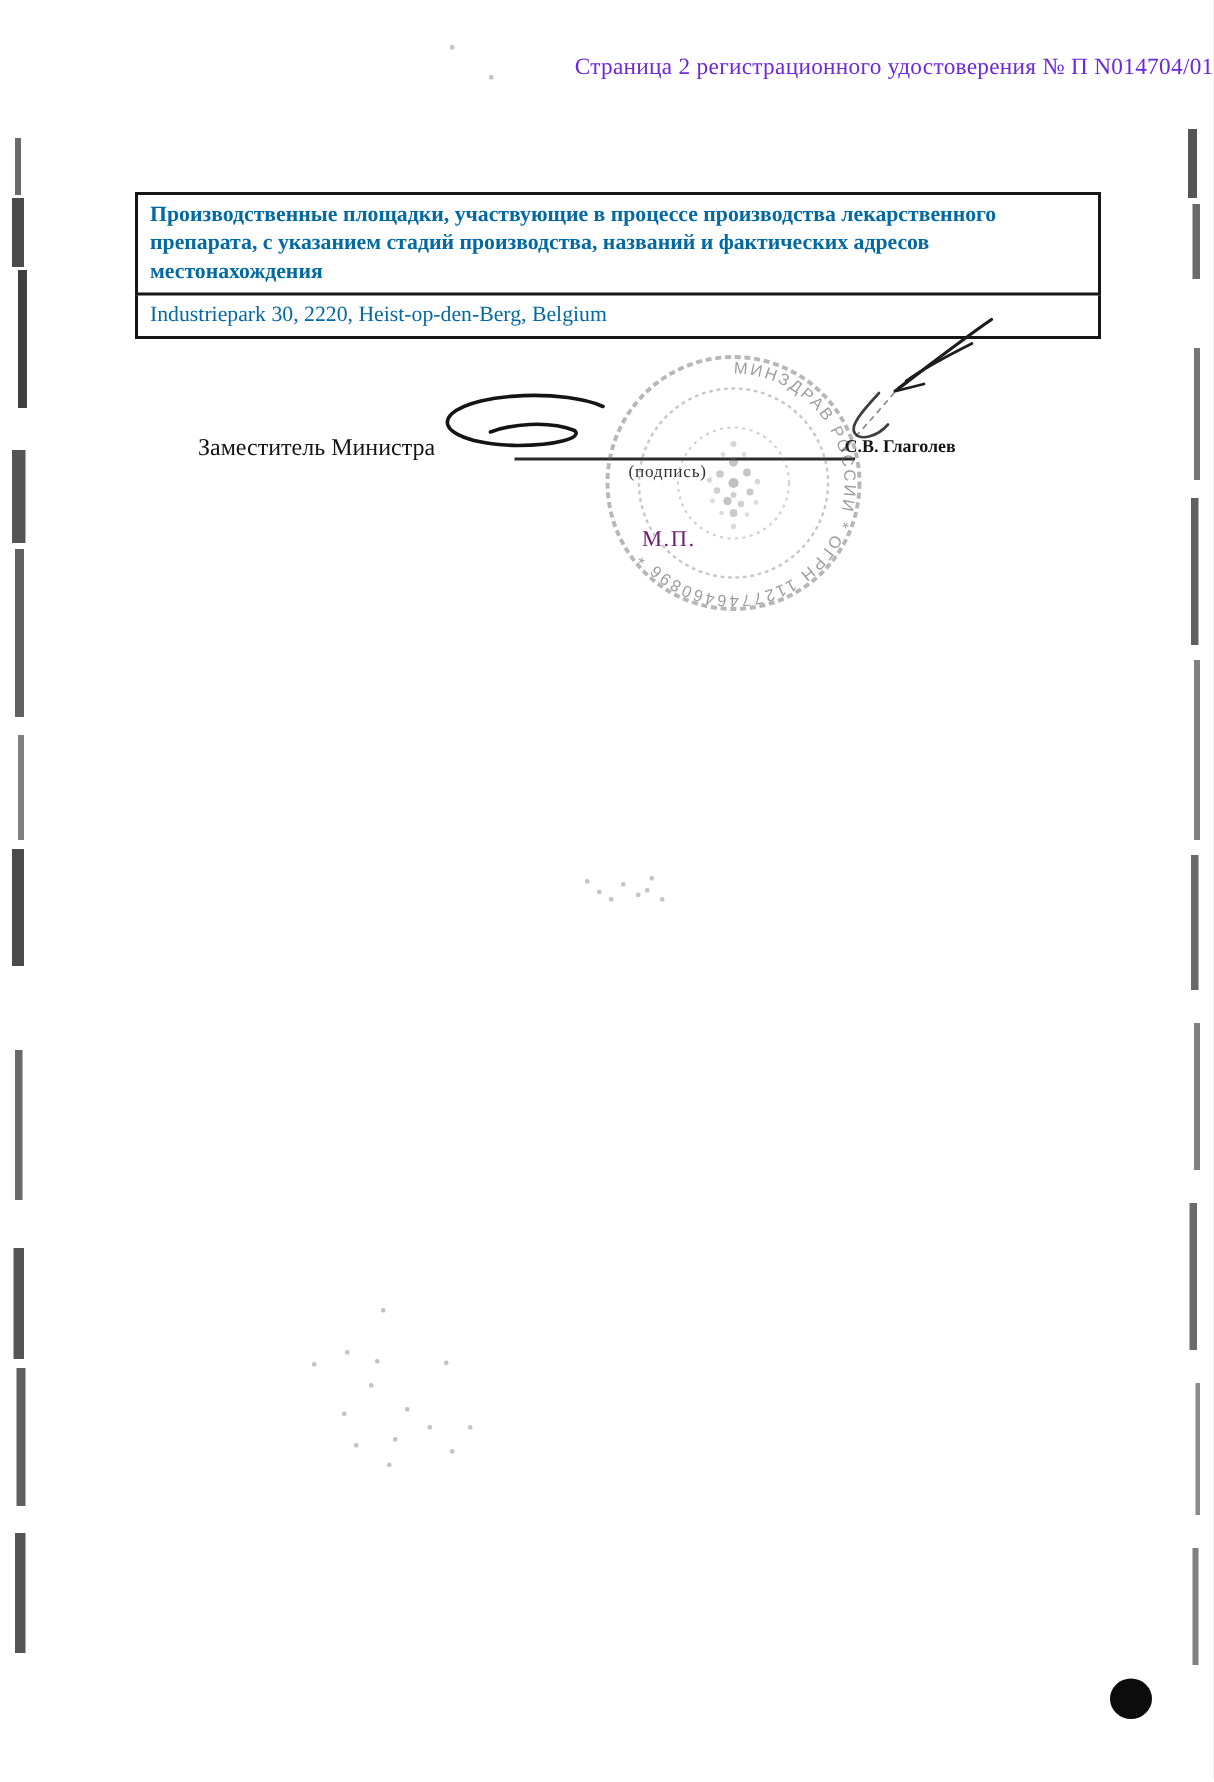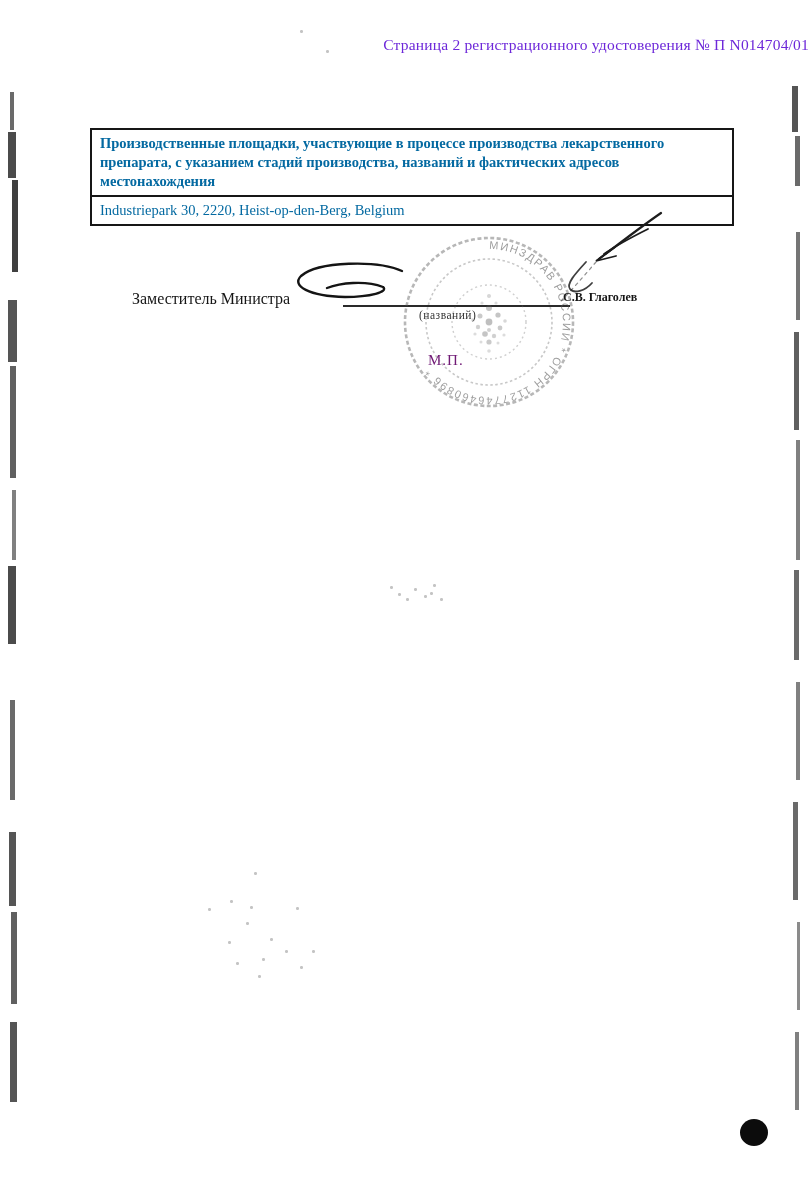--- a/index.html
+++ b/index.html
@@ -49,21 +49,21 @@
       <td class="th" colspan="2">Производственные площадки, участвующие в процессе производства лекарственного препарата, с указанием стадий производства, названий и фактических адресов местонахождения</td>
     </tr>
     <tr>
       <td colspan="2">Industriepark 30, 2220, Heist-op-den-Berg, Belgium</td>
     </tr>
   </tbody>
     </table>
 
   <div class="sig-title">Заместитель Министра</div>
   <div class="sig-line"></div>
-  <div class="sig-caption">(названий)</div>
+  <div class="sig-caption">(подпись)</div>
   <div class="sig-name">С.В. Глаголев</div>
 
   <svg class="stamp-svg" width="196" height="186" viewBox="0 0 196 186" opacity="0.72">
     <defs>
       <path id="ringArc" d="M 97 19 A 74 74 0 1 1 96.9 19" fill="none"></path>
     </defs>
     <circle cx="97" cy="92" r="84" fill="none" stroke="#5a5a5a" stroke-width="2.6" stroke-dasharray="4 2.5" opacity="0.6"></circle>
     <circle cx="97" cy="92" r="63" fill="none" stroke="#666" stroke-width="1.6" stroke-dasharray="2.5 2.5" opacity="0.5"></circle>
     <circle cx="97" cy="92" r="37" fill="none" stroke="#6a6a6a" stroke-width="1.4" stroke-dasharray="2 3" opacity="0.45"></circle>
     <text font-family="Liberation Sans, sans-serif" font-size="11" letter-spacing="1.6" fill="#565656" opacity="0.8">

